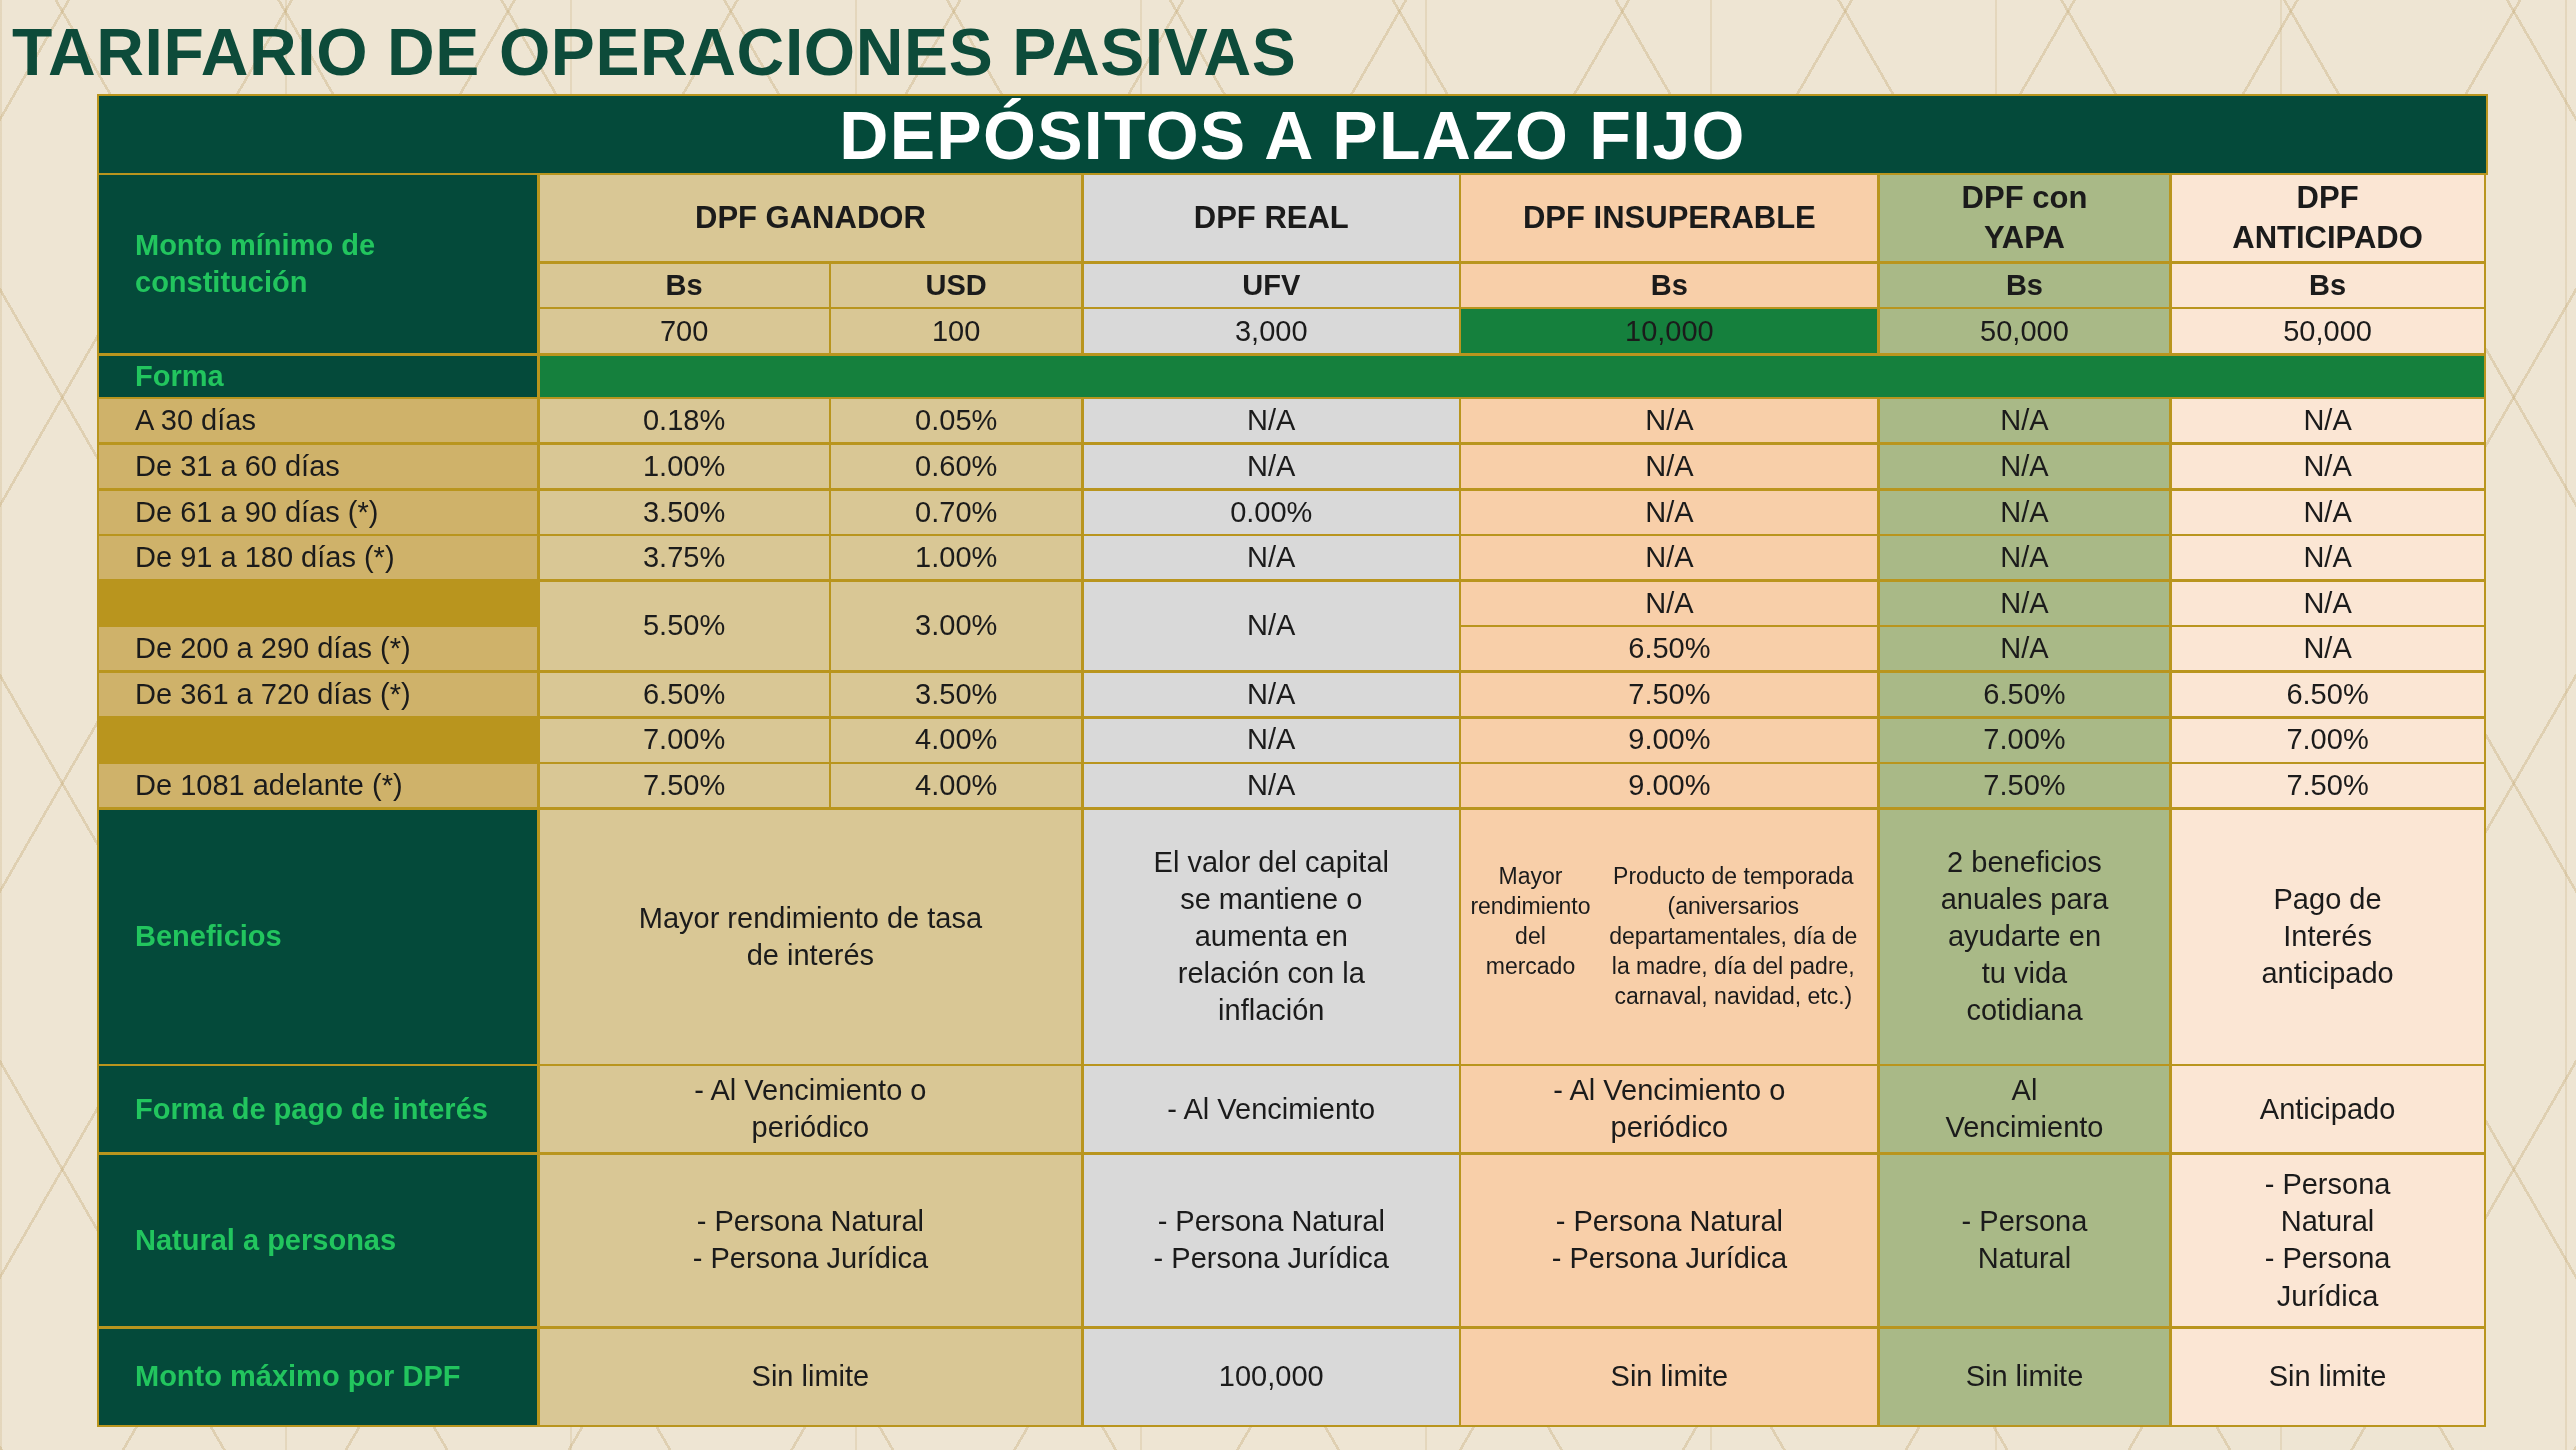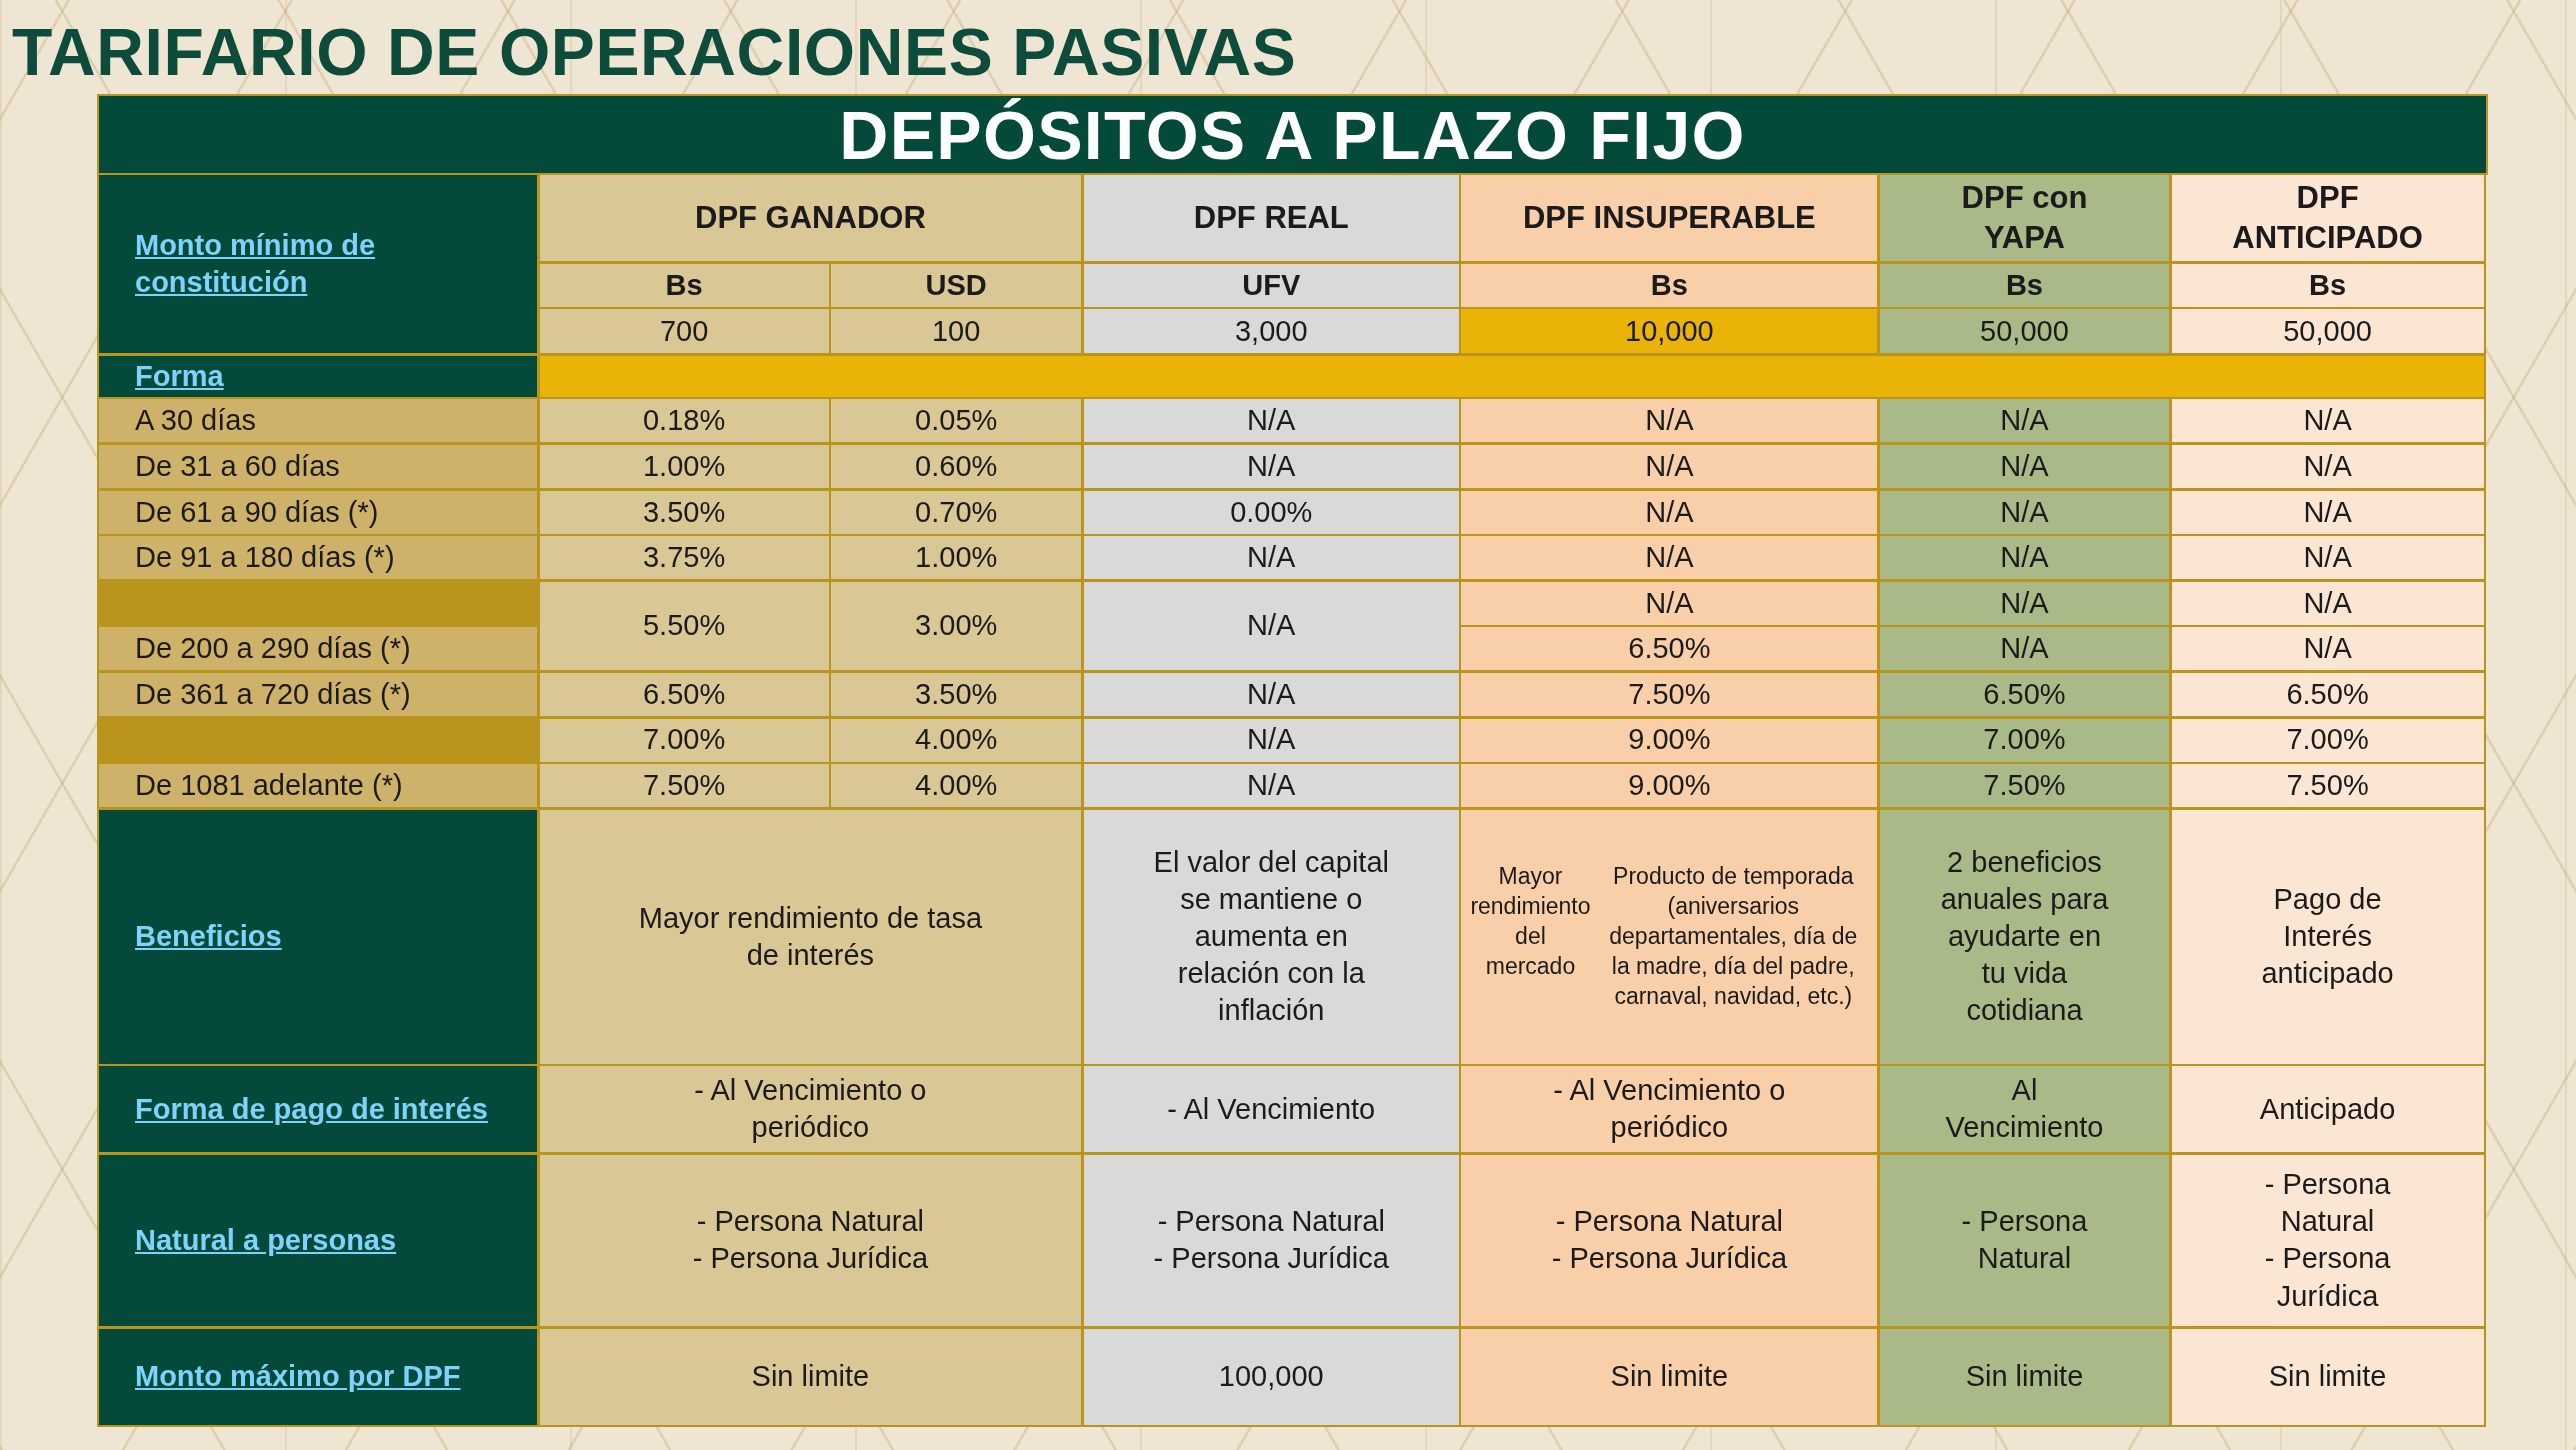--- a/index.html
+++ b/index.html
@@ -32,28 +32,28 @@
   .c{
     display:flex;align-items:center;justify-content:center;
     text-align:center;font-size:29px;line-height:1.28;
     padding:2.6px 9px;box-sizing:border-box;
   }
   .b{font-weight:bold;}
   .lft{justify-content:flex-start;text-align:left;padding-left:36px;padding-right:13px;}
   .pre{white-space:pre-line;}
   .sm{font-size:23px;line-height:1.3;}
   .hdr{font-size:31px;}
-  .dg{background:#044a3a;color:#7dd3fc;text-decoration:underline;}
+  .dg{background:#044a3a;color:#22c55e;}
   .t{background:#d9c795;}
   .m{background:#cfb26a;}
   .g{background:#d9d9d9;}
   .p{background:#f8cfa9;}
   .y{background:#a9b987;}
   .l{background:#fbe6d4;}
-  .w{background:#eab308;}
+  .w{background:#15803d;}
   .stack{display:flex;flex-direction:row;gap:7.7px;}
 </style>
 </head>
 <body>
 
 <div class="page">
 
   <div class="title">TARIFARIO DE OPERACIONES PASIVAS</div>
 
   <div class="band">

